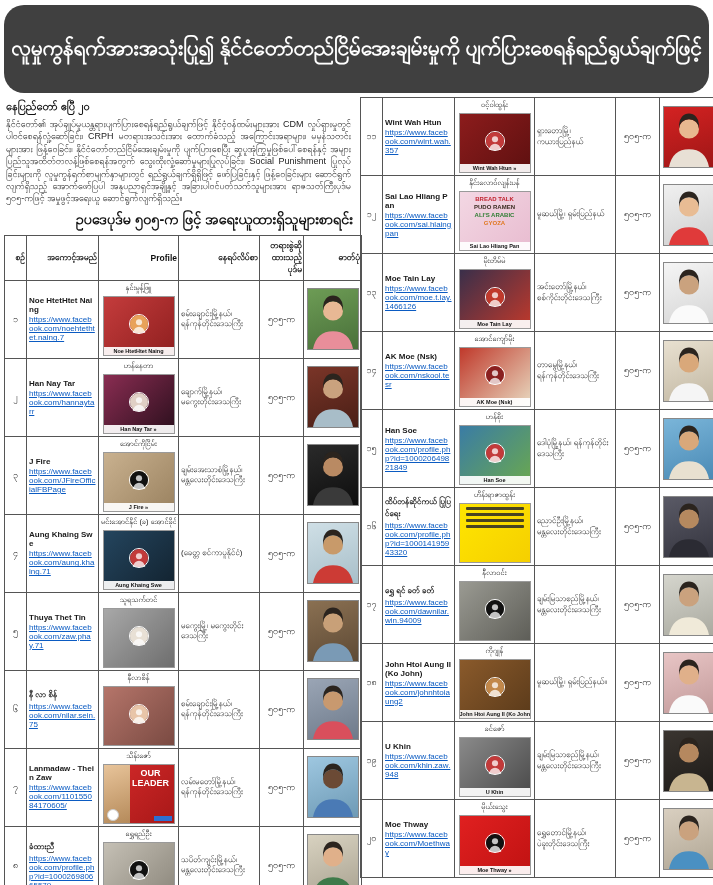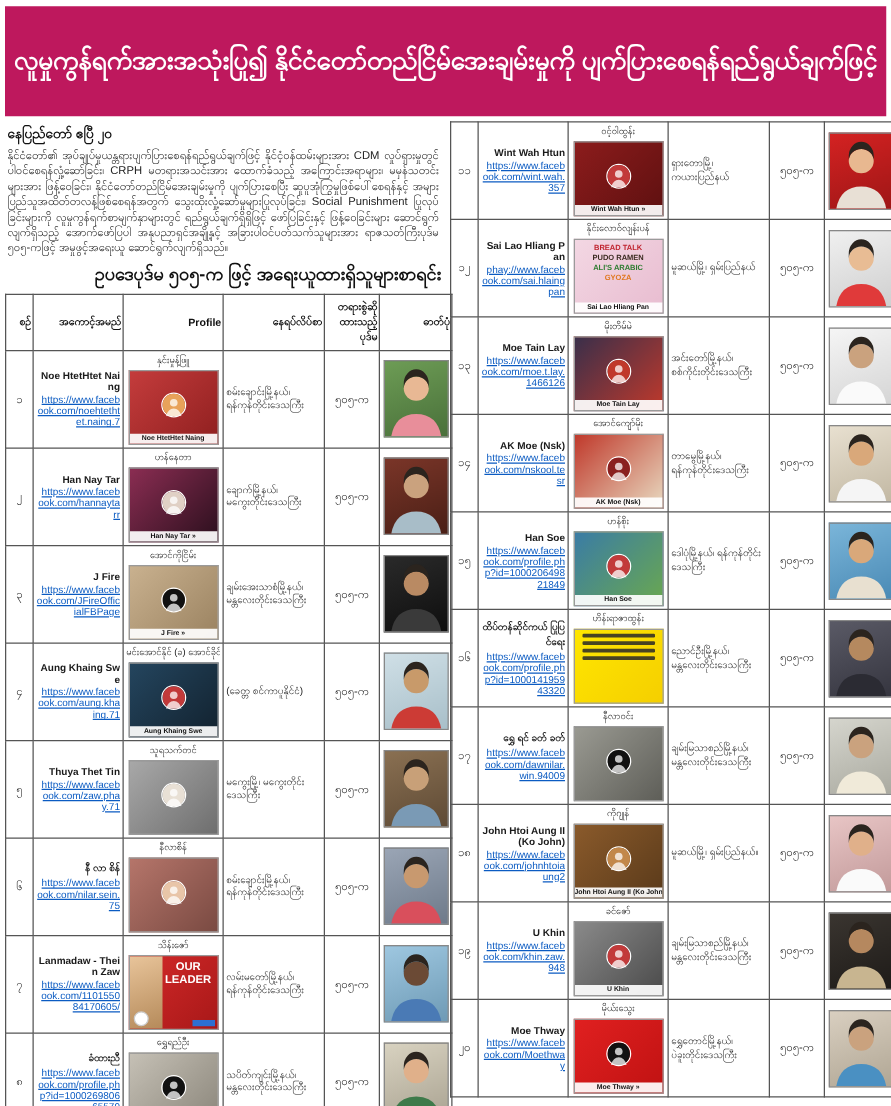--- a/index.html
+++ b/index.html
@@ -17,21 +17,21 @@
   .col-right { width:349px; }
 
   .dateline { font-size:11px; font-weight:bold; color:#111; margin:2px 0 3px 2px; }
   .intro { font-size:9px; line-height:1.38; text-align:justify; color:#222; padding:0 2px; }
   .list-title { font-size:14.5px; font-weight:bold; text-align:right; color:#111; margin:5px 0 4px 0; }
 
   table.tbl { width:100%; border-collapse:collapse; table-layout:fixed; }
   .tbl th, .tbl td { border:1px solid #555; padding:2px; vertical-align:middle; }
   .tbl th { font-size:8.5px; font-weight:bold; color:#111; text-align:right; padding:4px 1px; }
   td.c-num { text-align:center; font-size:9px; color:#222; }
-  td.c-name { font-size:8px; color:#1a1a1a; word-break:break-all; text-align:right; }
+  td.c-name { font-size:8px; color:#1a1a1a; word-break:break-all; text-align:left; }
   .acc-name { font-weight:bold; margin-bottom:1px; color:#1a1a1a; }
   .acc-url { color:#0b5bc2; text-decoration:underline; cursor:pointer; display:block; }
   td.c-profile { text-align:center; }
   .profile-name { font-size:7.5px; color:#111; margin-bottom:2px; white-space:nowrap; overflow:hidden; }
   .cover { width:72px; height:60px; margin:0 auto; position:relative; border:1px solid #9a9a9a; overflow:hidden; }
   .cover-circle { position:absolute; left:50%; top:46%; transform:translate(-50%,-50%); width:20px; height:20px; border-radius:50%; border:1.5px solid #fff; }
   .cover-circle svg { width:100%; height:100%; display:block; }
   .cover-label { position:absolute; left:0; right:0; bottom:0; background:rgba(255,255,255,0.92); color:#111; font-size:5.5px; font-weight:bold; line-height:8px; height:8px; white-space:nowrap; overflow:hidden; }
   .cover.leader .leader-left { position:absolute; left:0; top:0; bottom:0; width:38%; background:linear-gradient(160deg,#e8c49a,#b58a5a); }
   .cover.leader .leader-text { position:absolute; right:2px; top:3px; width:60%; color:#fff; font-weight:bold; font-size:9px; line-height:10px; text-align:center; }
@@ -51,21 +51,21 @@
   .photo svg { width:100%; height:100%; display:block; }
 
   .closing { font-size:10.5px; line-height:1.45; text-align:justify; color:#222; margin-top:8px; text-indent:20px; padding:0 2px; }
   .credit { font-size:11px; font-weight:bold; text-align:center; padding-right:10px; margin-top:6px; color:#111; }
 </style>
 </head>
 <body>
 
 <div class="page">
 
-  <div class="banner" style="background: #be185d; color: rgb(255, 255, 255);">
+  <div class="banner" style="background: #404040; color: rgb(255, 255, 255); border-radius: 20px;">
     <div class="bline1">လူမှုကွန်ရက်အားအသုံးပြု၍ နိုင်ငံတော်တည်ငြိမ်အေးချမ်းမှုကို ပျက်ပြားစေရန်ရည်ရွယ်ချက်ဖြင့်</div>
   </div>
 
   <div class="columns">
 
     <div class="col-left">
       <div class="dateline">နေပြည်တော် ဧပြီ ၂၀</div>
       <p class="intro">နိုင်ငံတော်၏ အုပ်ချုပ်မှုယန္တရားပျက်ပြားစေရန်ရည်ရွယ်ချက်ဖြင့် နိုင်ငံ့ဝန်ထမ်းများအား CDM လှုပ်ရှားမှုတွင် ပါဝင်စေရန်လှုံ့ဆော်ခြင်း၊ CRPH မတရားအသင်းအား ထောက်ခံသည့် အကြောင်းအရာများ၊ မမှန်သတင်းများအား ဖြန့်ဝေခြင်း၊ နိုင်ငံတော်တည်ငြိမ်အေးချမ်းမှုကို ပျက်ပြားစေပြီး ဆူပူအုံကြွမှုဖြစ်ပေါ်စေရန်နှင့် အများပြည်သူအထိတ်တလန့်ဖြစ်စေရန်အတွက် သွေးထိုးလှုံ့ဆော်မှုများပြုလုပ်ခြင်း၊ Social Punishment ပြုလုပ်ခြင်းများကို လူမှုကွန်ရက်စာမျက်နှာများတွင် ရည်ရွယ်ချက်ရှိရှိဖြင့် ဖော်ပြခြင်းနှင့် ဖြန့်ဝေခြင်းများ ဆောင်ရွက်လျက်ရှိသည့် အောက်ဖော်ပြပါ အနုပညာရှင်အချို့နှင့် အခြားပါဝင်ပတ်သက်သူများအား ရာဇသတ်ကြီးပုဒ်မ ၅၀၅-ကဖြင့် အမှုဖွင့်အရေးယူ ဆောင်ရွက်လျက်ရှိသည်။</p>
       <h2 class="list-title">ဥပဒေပုဒ်မ ၅၀၅-က ဖြင့် အရေးယူထားရှိသူများစာရင်း</h2>
 
@@ -424,21 +424,21 @@
                     <path d="M18 27 A12 12 0 0 1 42 27 L42 22 A12 14 0 0 0 18 22 Z" fill="#2b241e"></path>
                     <path d="M6 74 Q10 52 30 52 Q50 52 54 74 Z" fill="#e8e0d5"></path>
                   </svg>
                 </div>
     </td>
   </tr>
             <tr>
     <td class="c-num">၁၂</td>
     <td class="c-name">
       <div class="acc-name">Sai Lao Hliang Pan</div>
-      <a class="acc-url">phay://www.facebook.com/sai.hlaingpan</a>
+      <a class="acc-url">https://www.facebook.com/sai.hlaingpan</a>
     </td>
     <td class="c-profile">
       <div class="profile-name">နိုင်းလောဝ်လျန်းပန်</div>
       <div class="cover textcover" style="background: linear-gradient(135deg, rgb(243, 215, 227), rgb(232, 188, 208));">
                   <div class="tline">BREAD TALK</div>
                   <div class="tline">PUDO RAMEN</div>
                   <div class="tline">ALI'S ARABIC</div>
                   <div class="tline">GYOZA</div>
                   <div class="cover-label">Sai Lao Hliang Pan</div>
                 </div>

